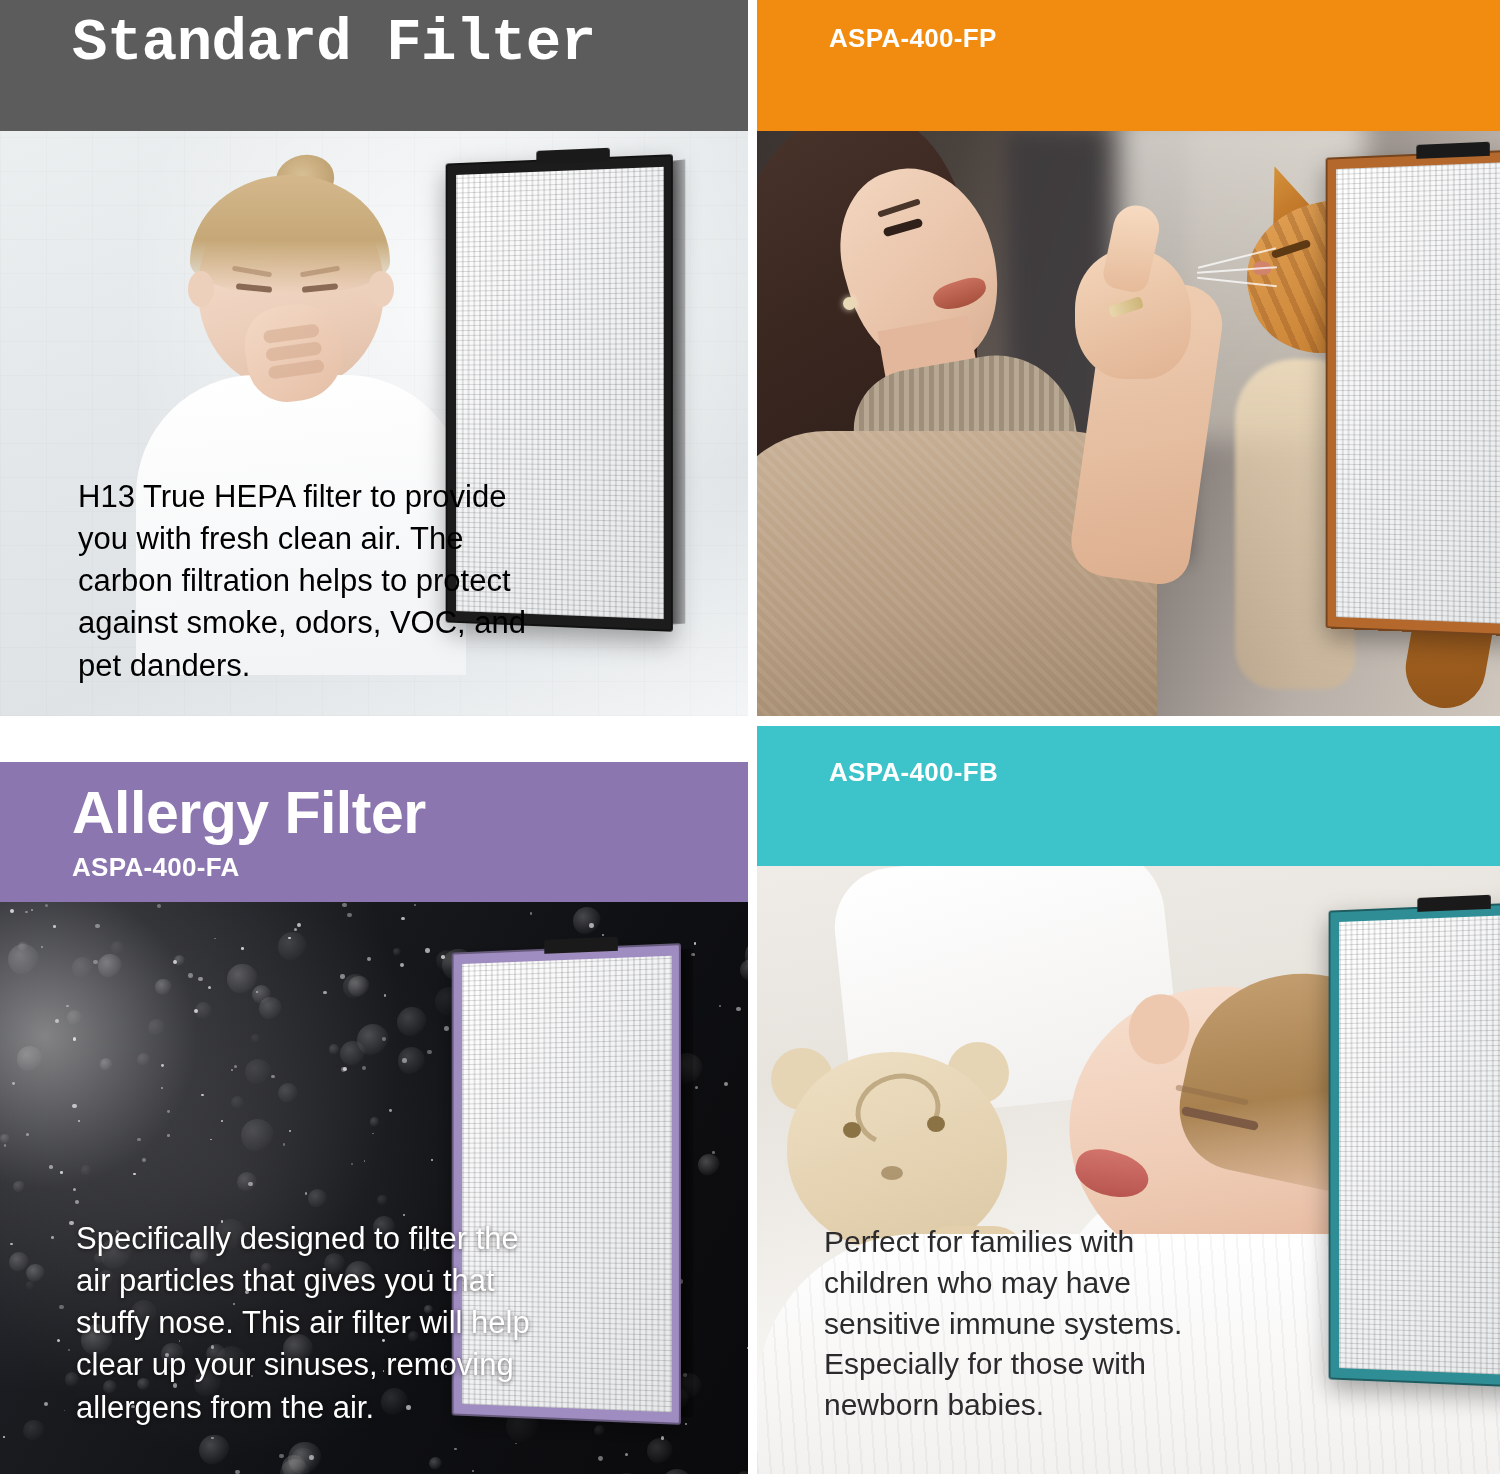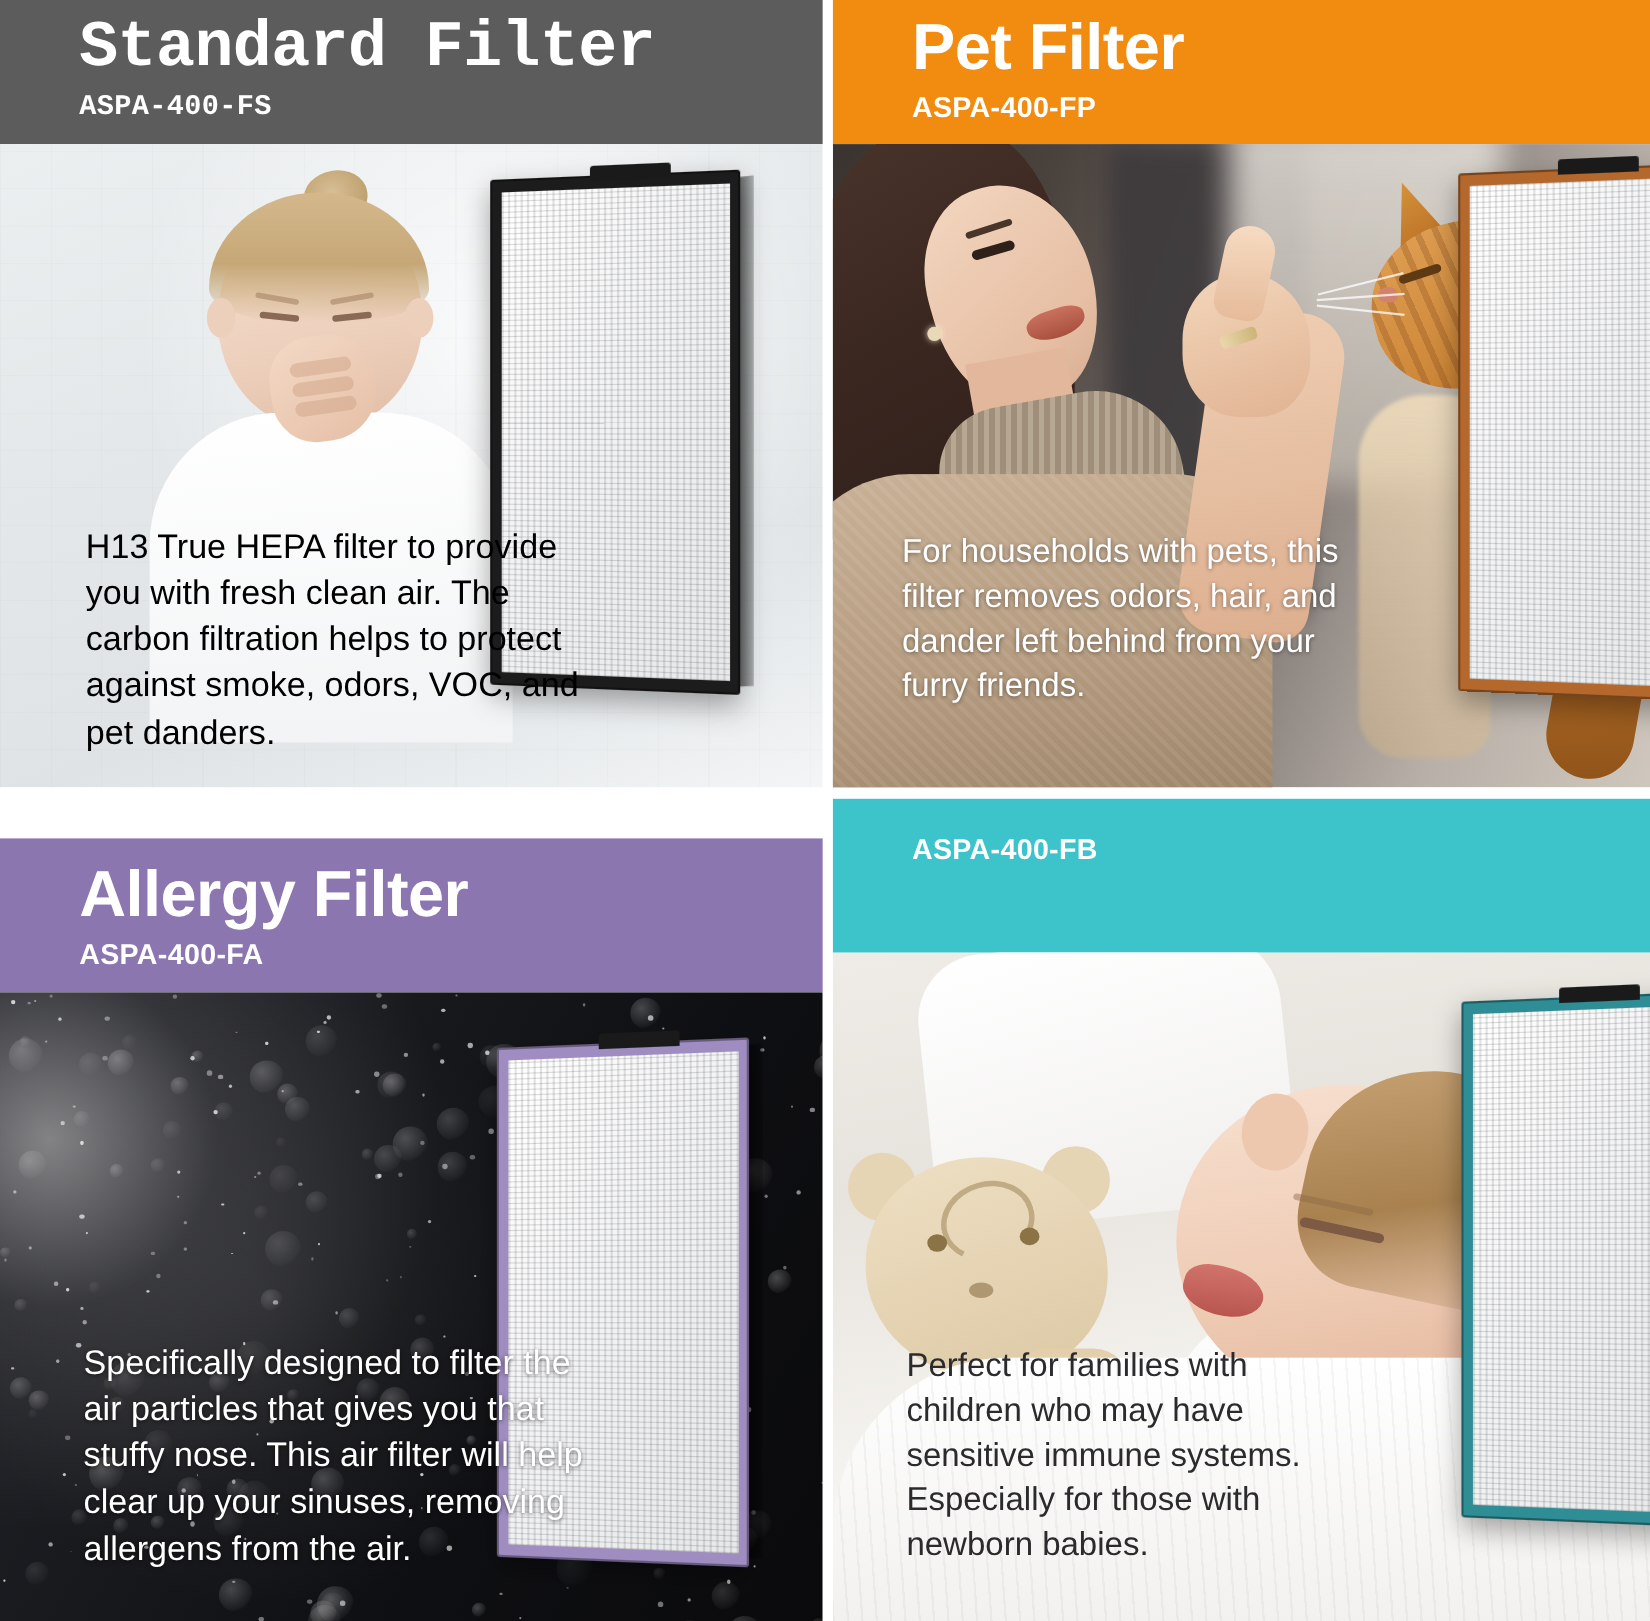--- a/index.html
+++ b/index.html
@@ -340,21 +340,20 @@
   .cap-layer{ position:absolute; inset:0; pointer-events:none; }
 </style>
 </head>
 <body>
 
 <div class="sheet">
 
   <div class="quad" id="q-standard">
     <div class="hdr" id="hdr-standard" style="background: rgb(92, 92, 92); font-family: Liberation Mono, monospace;">
       <div class="hdr-title">Standard Filter</div>
-      <div class="hdr-sku">ASPA-400-FS</div>
     </div>
     <div class="stage">
       <div class="photo bg-studio"></div>
       <div class="kid">
         <div class="hair-bun"></div>
         <div class="tie"></div>
         <div class="head"></div>
         <div class="hair"></div>
         <div class="ear-l"></div>
         <div class="ear-r"></div>
@@ -374,21 +373,20 @@
         <div class="frame" style="background: linear-gradient(120deg, rgb(28, 28, 28), rgb(28, 28, 28)); border: 2px solid rgba(0, 0, 0, 0.35);"></div>
         <div class="side"></div>
         <div class="mesh"></div>
         <div class="tab"></div>
       </div>
     </div>
   </div>
 
   <div class="quad" id="q-pet">
     <div class="hdr" id="hdr-pet" style="background: rgb(242, 140, 16);">
-      <div class="hdr-title">Pet Filter</div>
       <div class="hdr-sku">ASPA-400-FP</div>
     </div>
     <div class="stage">
       <div class="photo bg-livingroom">
         <div class="lr-dark"></div>
         <div class="lr-window"></div>
       </div>
       <div class="woman">
         <div class="hair"></div>
         <div class="face"></div>
@@ -763,18 +761,17 @@
         <div class="frame" style="background: linear-gradient(120deg, rgb(47, 142, 149), rgb(47, 142, 149)); border: 2px solid rgba(0, 0, 0, 0.35);"></div>
 
         <div class="mesh"></div>
         <div class="tab"></div>
       </div>
     </div>
   </div>
 
   <div class="cap-layer">
     <div class="caption" id="cap-standard" style="color: #000000;">H13 True HEPA filter to provide you with fresh clean air. The carbon filtration helps to protect against smoke, odors, VOC, and pet danders.</div>
-    <div class="caption" id="cap-pet" style="color: rgb(255, 255, 255);">For households with pets, this filter removes odors, hair, and dander left behind from your furry friends.</div>
     <div class="caption" id="cap-baby" style="color: rgb(43, 43, 46);">Perfect for families with children who may have sensitive immune systems. Especially for those with newborn babies.</div>
     <div class="caption" id="cap-allergy" style="color: rgb(255, 255, 255);">Specifically designed to filter the air particles that gives you that stuffy nose. This air filter will help clear up your sinuses, removing allergens from the air.</div>
   </div>
 
 </div>
 
 </body></html>

